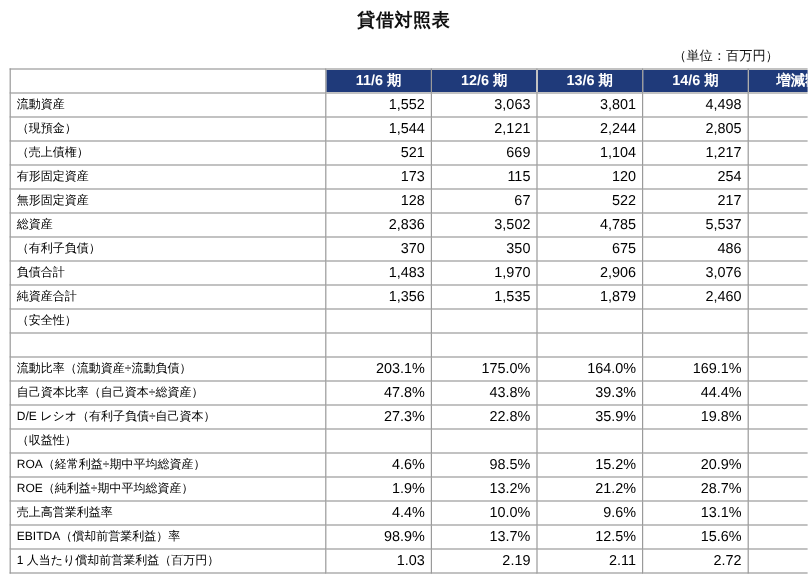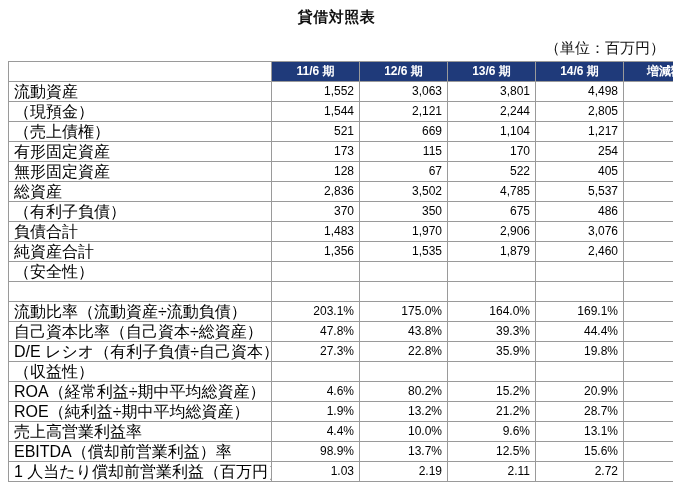--- a/index.html
+++ b/index.html
@@ -23,22 +23,22 @@
   .doc-title {
     text-align: center;
     font-size: 15px;
     font-weight: bold;
     letter-spacing: 0.5px;
     padding-top: 8px;
     color: #111111;
   }
   .unit-line {
     text-align: right;
-    font-size: 15px;
-    padding-right: 8px;
+    font-size: 11px;
+    padding-right: 24px;
     padding-top: 12px;
     padding-bottom: 3px;
     color: #111111;
   }
   table.bs {
     border-collapse: collapse;
     width: 657px;
     margin-left: 8px;
     table-layout: fixed;
     font-size: 12px;
@@ -66,21 +66,21 @@
     line-height: 21px;
     border: 1px solid #1f3a7a;
     margin-top: 25px;
   }
   thead th.corner {
     background: #ffffff;
     border: 1px solid #9a9a9a;
   }
   td.label {
     text-align: left;
-    font-size: 16px;
+    font-size: 10px;
   }
   td.num {
     text-align: right;
     font-size: 12px;
   }
   tr.blank td {
     height: 19px;
   }
 </style>
 </head>
@@ -133,30 +133,30 @@
           <td class="num">521</td>
           <td class="num">669</td>
           <td class="num">1,104</td>
           <td class="num">1,217</td>
           <td class="num">113</td>
         </tr>
       <tr>
           <td class="label">有形固定資産</td>
           <td class="num">173</td>
           <td class="num">115</td>
-          <td class="num">170</td>
+          <td class="num">120</td>
           <td class="num">254</td>
           <td class="num">83</td>
         </tr>
       <tr>
           <td class="label">無形固定資産</td>
           <td class="num">128</td>
           <td class="num">67</td>
           <td class="num">522</td>
-          <td class="num">405</td>
+          <td class="num">217</td>
           <td class="num">−116</td>
         </tr>
       <tr>
           <td class="label">総資産</td>
           <td class="num">2,836</td>
           <td class="num">3,502</td>
           <td class="num">4,785</td>
           <td class="num">5,537</td>
           <td class="num">751</td>
         </tr>
@@ -228,21 +228,21 @@
           <td class="label">（収益性）</td>
           <td class="num"></td>
           <td class="num"></td>
           <td class="num"></td>
           <td class="num"></td>
           <td class="num"></td>
         </tr>
       <tr>
           <td class="label">ROA（経常利益÷期中平均総資産）</td>
           <td class="num">4.6%</td>
-          <td class="num">80.2%</td>
+          <td class="num">98.5%</td>
           <td class="num">15.2%</td>
           <td class="num">20.9%</td>
           <td class="num"></td>
         </tr>
       <tr>
           <td class="label">ROE（純利益÷期中平均総資産）</td>
           <td class="num">1.9%</td>
           <td class="num">13.2%</td>
           <td class="num">21.2%</td>
           <td class="num">28.7%</td>

